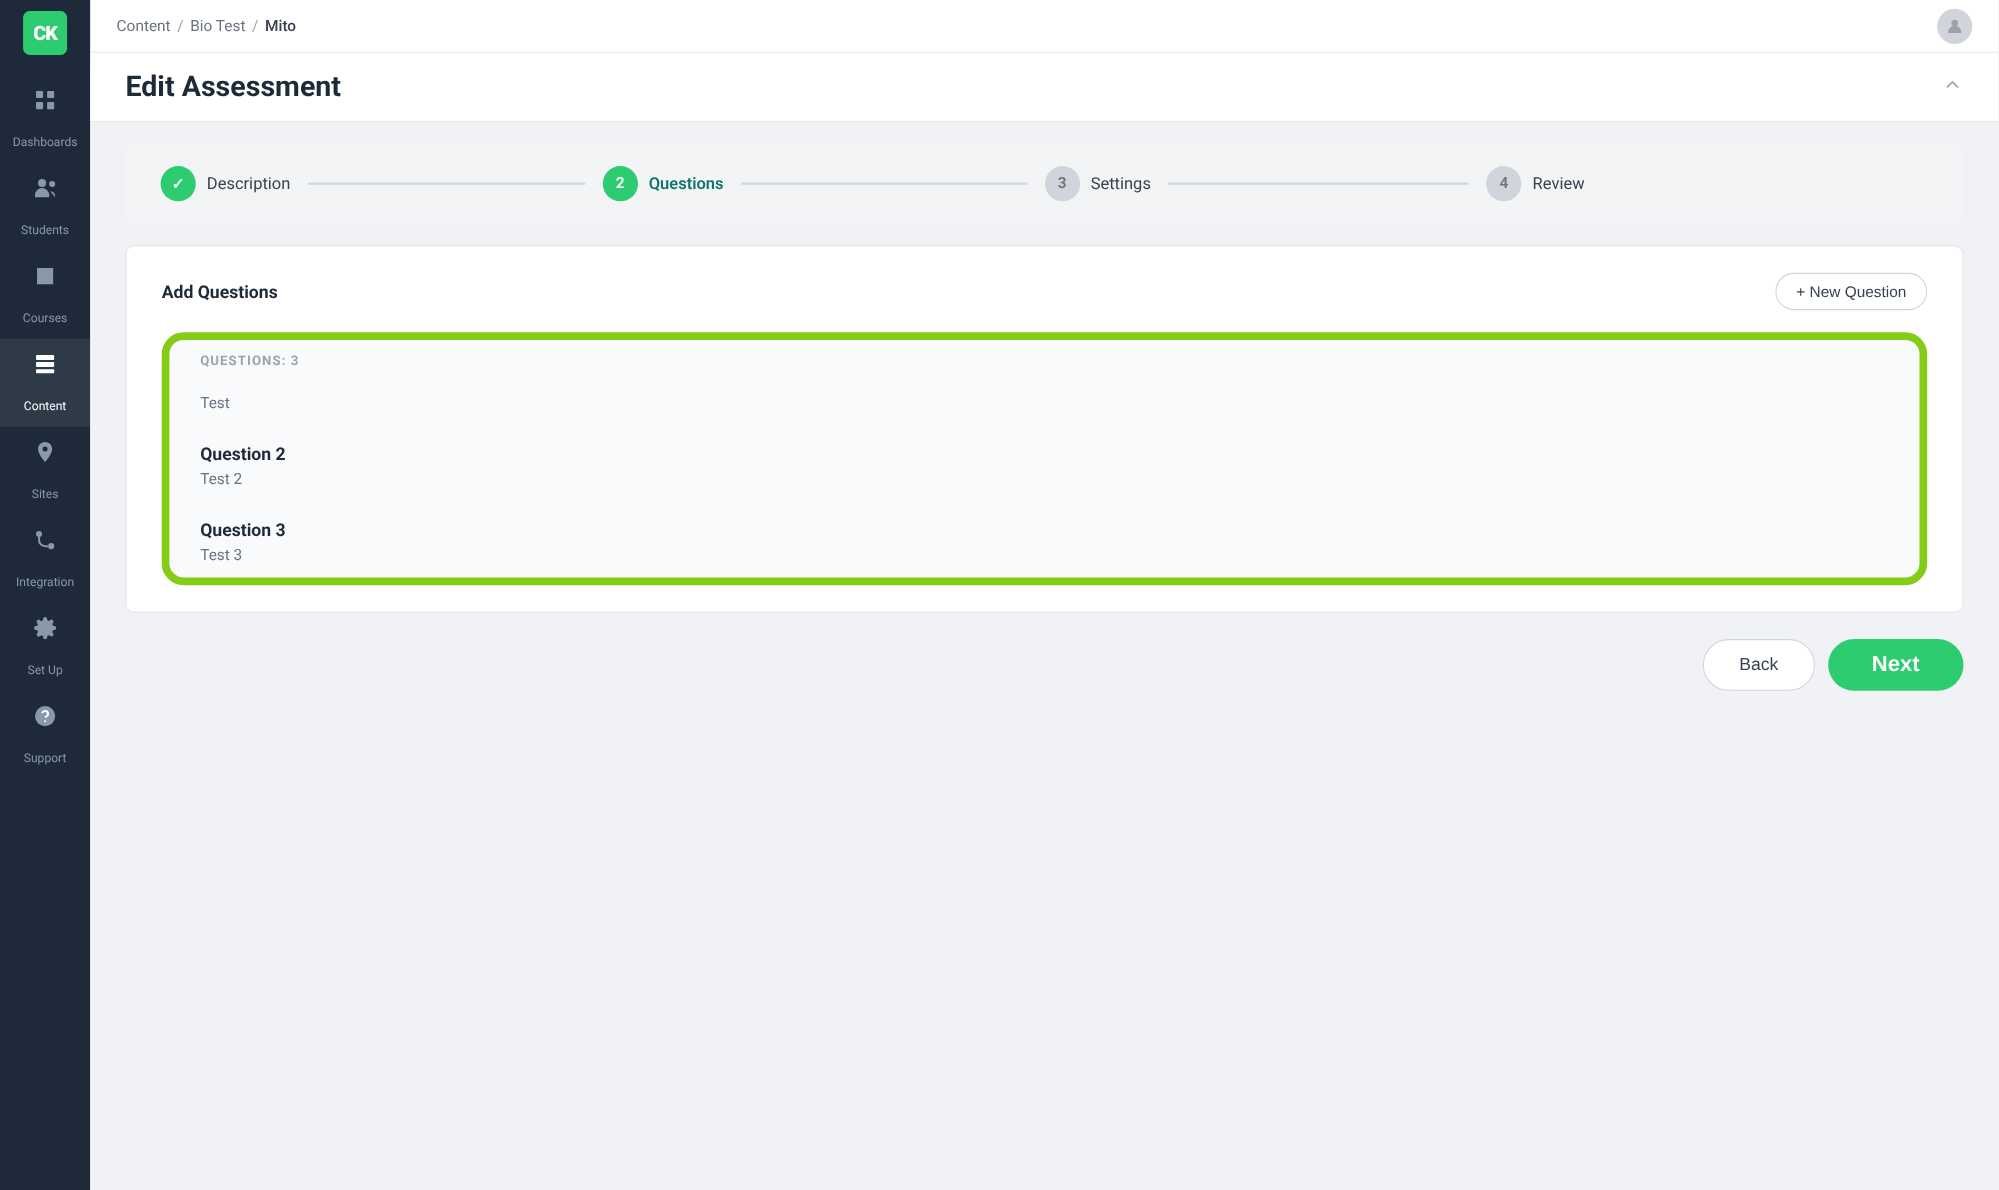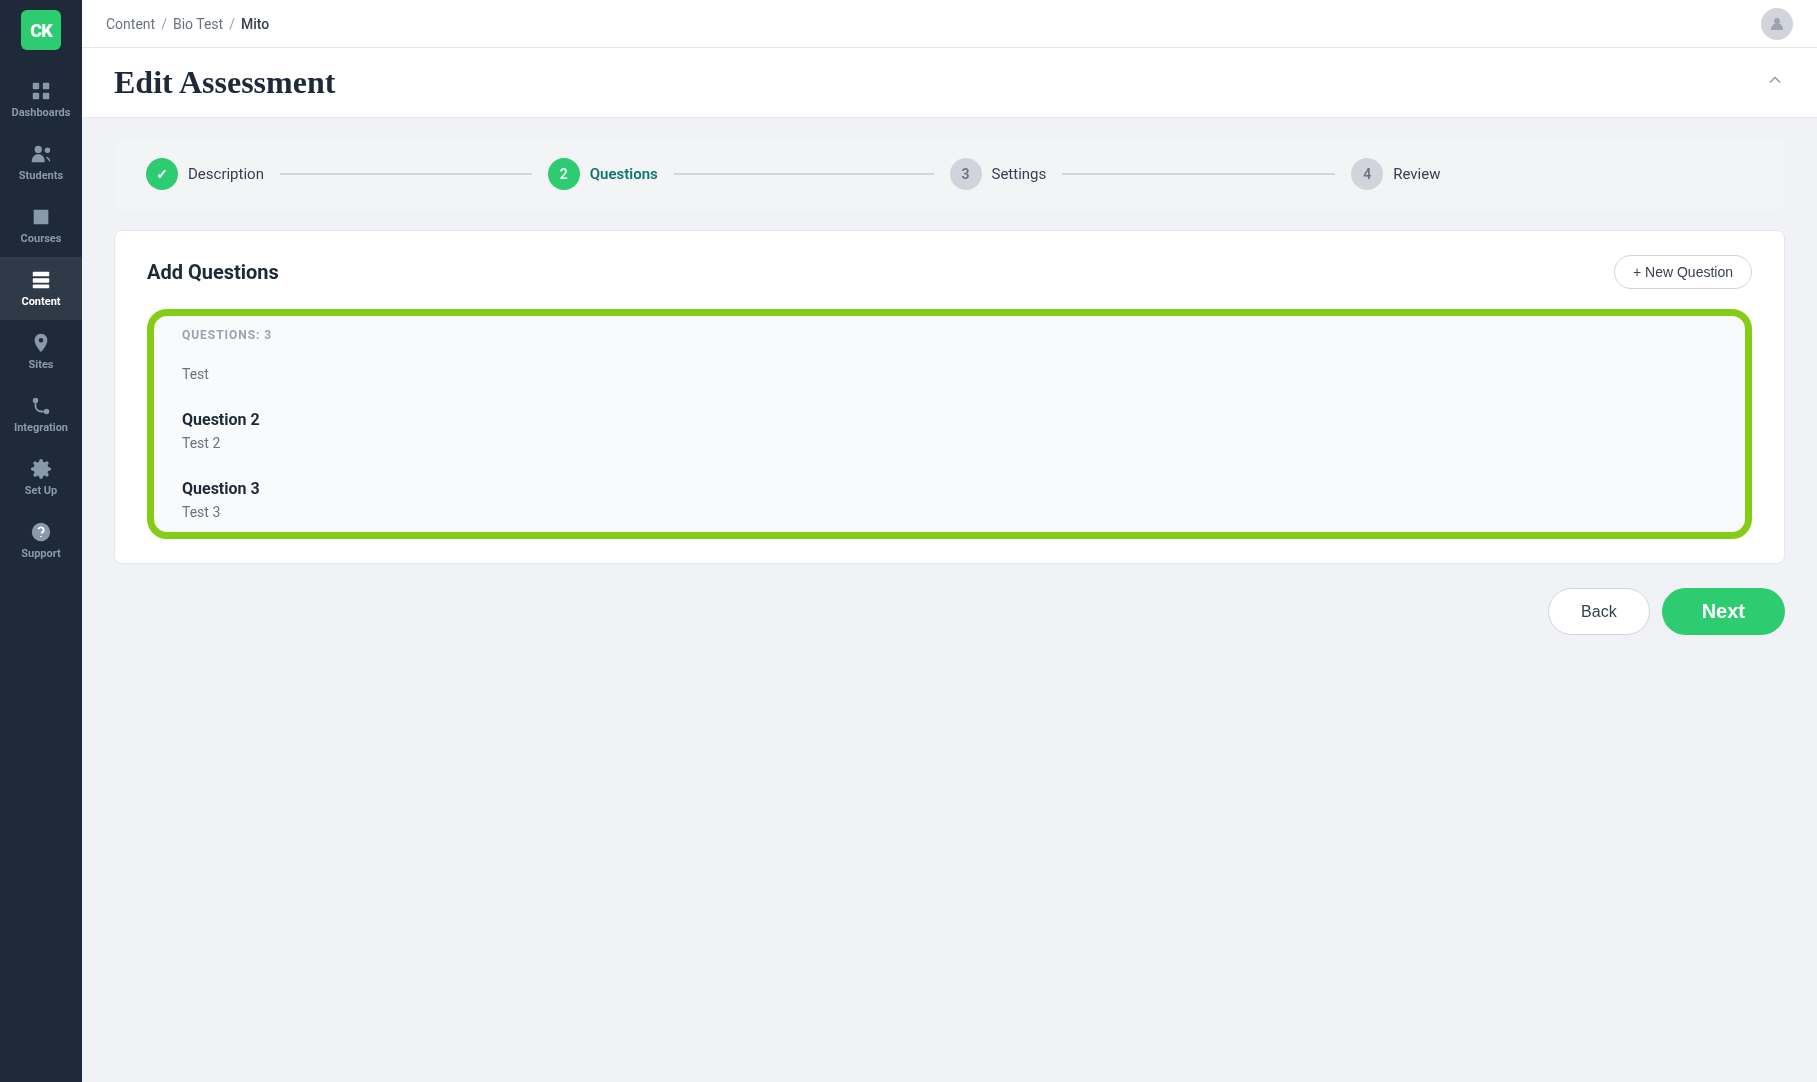--- a/index.html
+++ b/index.html
@@ -41,23 +41,22 @@
     .sidebar-item {
       display: flex;
       flex-direction: column;
       align-items: center;
       justify-content: center;
       width: 82px;
       padding: 12px 0;
       cursor: pointer;
       color: #8899aa;
       font-size: 11px;
-      gap: 4px;
+      gap: 21px;
       transition: color 0.2s;
-      font-weight: bold;
     }
     .sidebar-item.active { color: #ffffff; background: rgba(255,255,255,0.08); }
     .sidebar-item svg { width: 22px; height: 22px; }
 
     
     .main {
       flex: 1;
       display: flex;
       flex-direction: column;
       overflow: hidden;
@@ -105,24 +104,23 @@
     
     .edit-assessment-header {
       background: #ffffff;
       padding: 16px 32px;
       display: flex;
       align-items: center;
       justify-content: space-between;
       border-bottom: 1px solid #e5e7eb;
     }
     .edit-assessment-title {
-      font-size: 32px;
+      font-size: 26px;
       font-weight: 700;
       color: #1e2a3a;
-      font-family: Liberation Serif, serif;
     }
     .collapse-btn {
       background: none;
       border: none;
       cursor: pointer;
       color: #9ca3af;
       font-size: 18px;
     }
 
     
@@ -188,21 +186,21 @@
       border: 1px solid #e5e7eb;
       padding: 24px 32px;
     }
     .add-questions-header {
       display: flex;
       align-items: center;
       justify-content: space-between;
       margin-bottom: 20px;
     }
     .add-questions-title {
-      font-size: 20px;
+      font-size: 16px;
       font-weight: 700;
       color: #1e2a3a;
     }
     .new-question-btn {
       display: flex;
       align-items: center;
       gap: 6px;
       border: 1.5px solid #d1d5db;
       border-radius: 20px;
       padding: 8px 18px;

